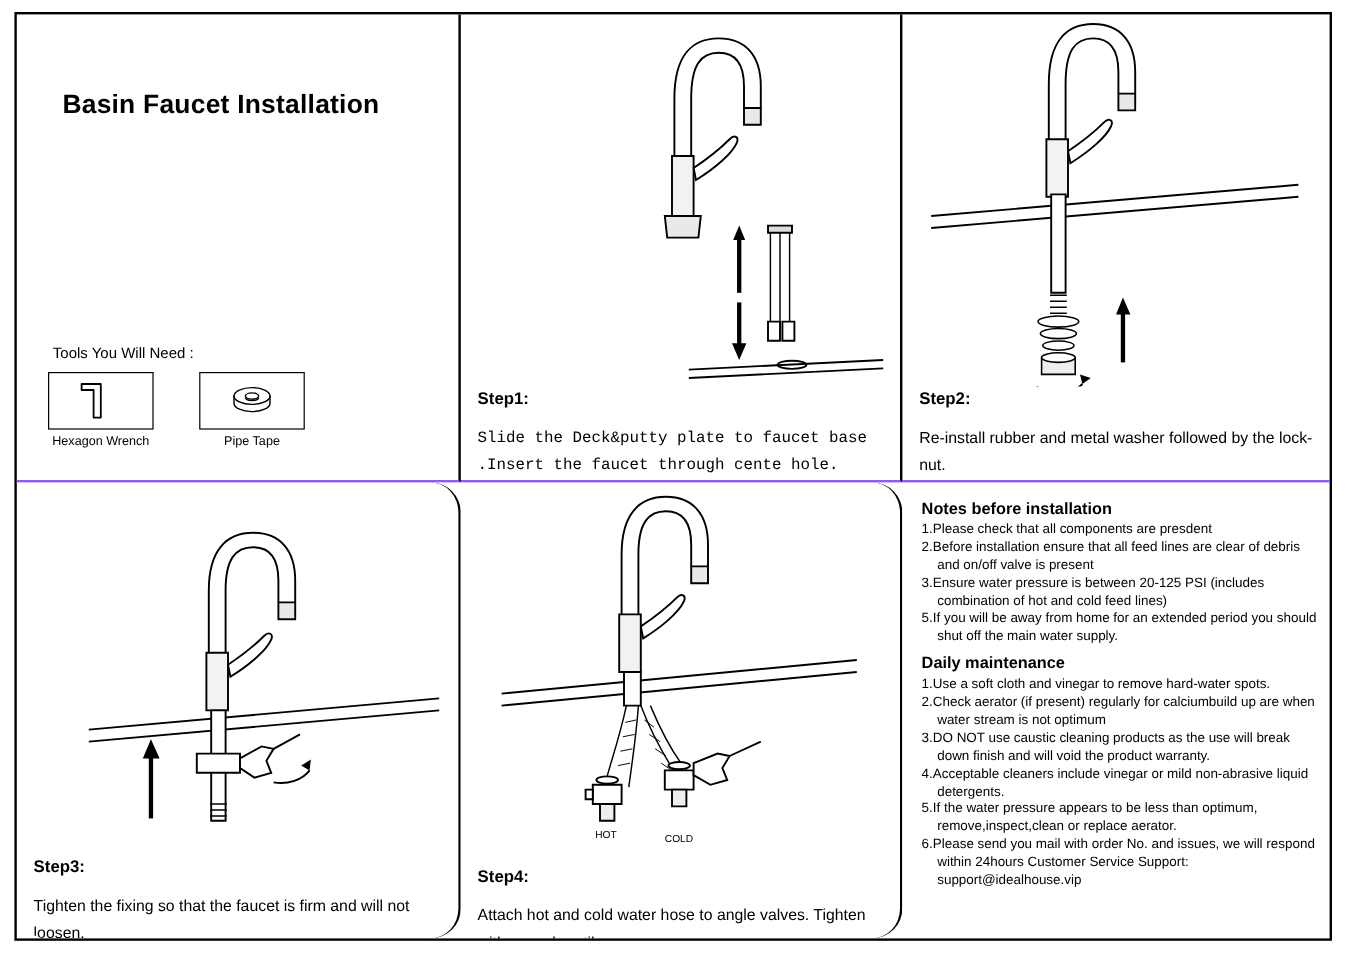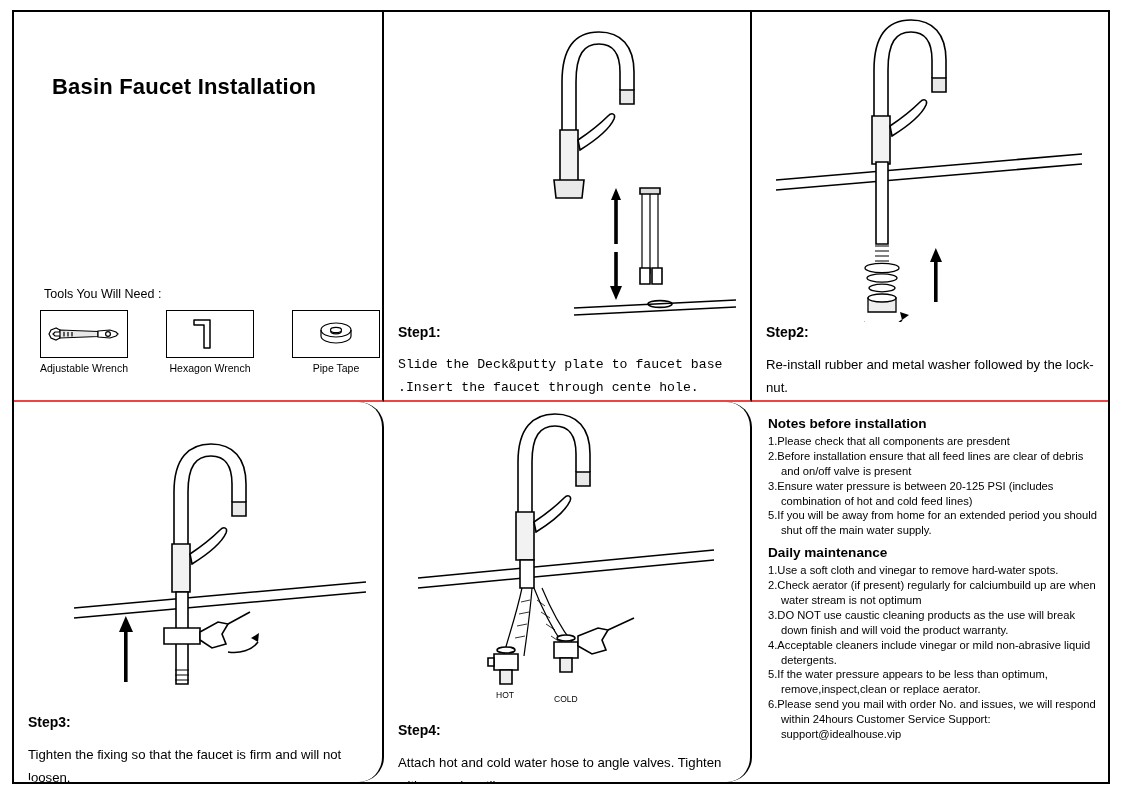--- a/index.html
+++ b/index.html
@@ -26,21 +26,21 @@
     height: 774px;
     border: 2px solid #000;
     box-sizing: border-box;
     display: grid;
     grid-template-columns: 370px 368px 1fr;
     grid-template-rows: 390px 1fr;
   }
   .cell {
     position: relative;
     border-right: 2px solid #000;
-    border-bottom: 2px solid #ef4444;
+    border-bottom: 2px solid #8b5cf6;
     box-sizing: border-box;
     overflow: hidden;
   }
   .cell.last-col { border-right: none; }
   .cell.last-row { border-bottom: none; border-radius: 25px; }
 
   
   .title {
     position: absolute;
     left: 38px;
@@ -130,34 +130,20 @@
 <div id="sheet">
   <div class="grid">
 
     <div class="cell">
       <div class="title">Basin Faucet Installation</div>
 
       <div class="tools-label">Tools You Will Need :</div>
 
       <div class="tools-row">
 
-        <div class="tool">
-          <div class="tool-box">
-            <svg width="76" height="34" viewBox="0 0 76 34">
-              <g fill="none" stroke="#000" stroke-width="1.2">
-                <path d="M10 11 L5 13 L3 17 L5 21 L10 23 L14 21 L14 19 L9 19 L7 17 L9 15 L14 15 L14 13 Z" fill="#fff"></path>
-                <path d="M14 13 L52 14.5 L52 19.5 L14 21 Z" fill="#e8e8e8"></path>
-                <path d="M52 14 L64 13 L70 15 L72 17 L70 19 L64 21 L52 20 Z" fill="#fff"></path>
-                <circle cx="62" cy="17" r="2.4" fill="#fff"></circle>
-                <path d="M18 14.8 L18 19.6 M22 14.9 L22 19.5 M26 15 L26 19.4"></path>
-              </g>
-            </svg>
-          </div>
-          <div class="tool-cap">Adjustable Wrench</div>
-        </div>
 
         <div class="tool">
           <div class="tool-box">
             <svg width="52" height="40" viewBox="0 0 52 40">
               <g fill="none" stroke="#000" stroke-width="1.5" stroke-linejoin="round">
                 <path d="M10 6 L26 6 L26 34 L20 34 L20 11 L10 11 Z" fill="#fff"></path>
               </g>
             </svg>
           </div>
           <div class="tool-cap">Hexagon Wrench</div>

